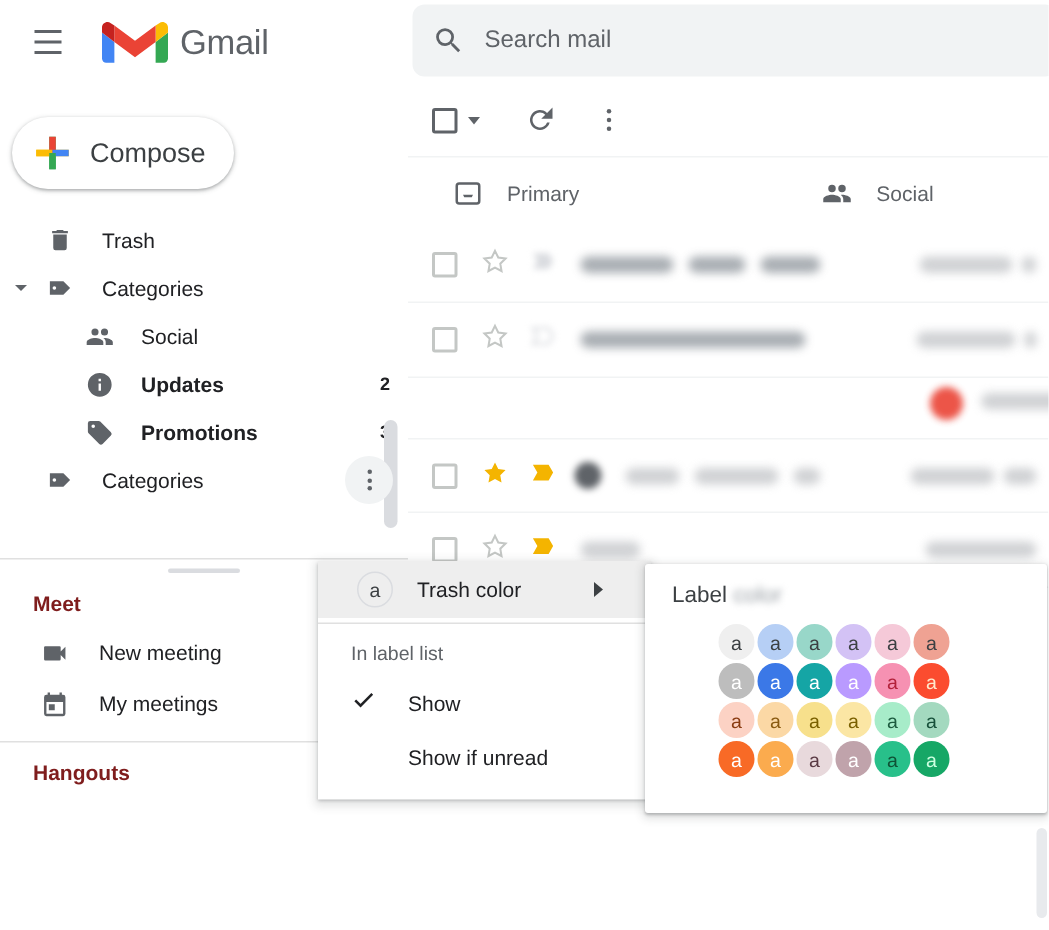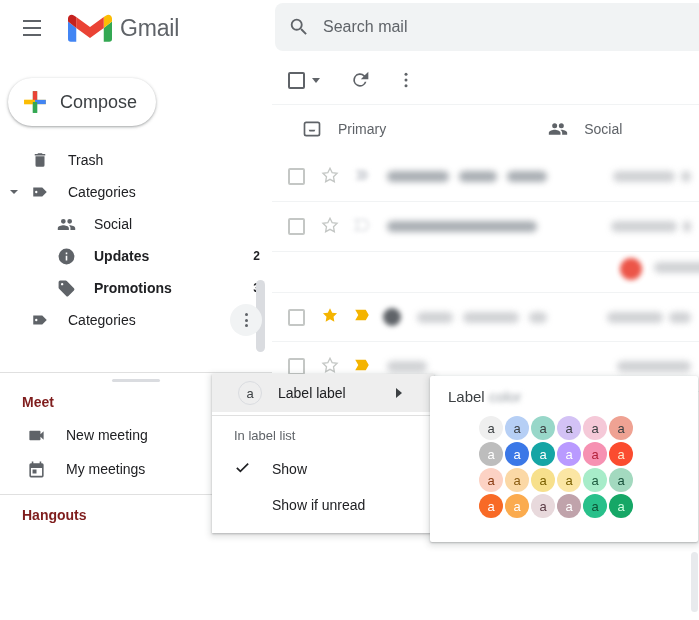--- a/index.html
+++ b/index.html
@@ -503,21 +503,21 @@
       </div>
       <div class="row-right">
         <div class="blurtxt" style="width:74px;"></div>
       </div>
     </div>
   </div>
 
   <div class="ctx-menu">
     <div class="ctx-item active">
       <div class="ctx-a-badge">a</div>
-      <div class="ctx-label">Label label</div>
+      <div class="ctx-label">Trash color</div>
       <div class="ctx-arrow"></div>
     </div>
     <div class="ctx-sep"></div>
     <div class="ctx-section">In label list</div>
     <div class="ctx-opt">
       <div class="ctx-check">
         <svg width="17" height="17" viewBox="0 0 24 24" fill="none" stroke="#202124" stroke-width="2.4">
           <path d="M4 12.5l5 5L20 6.5"></path>
         </svg>
       </div>

